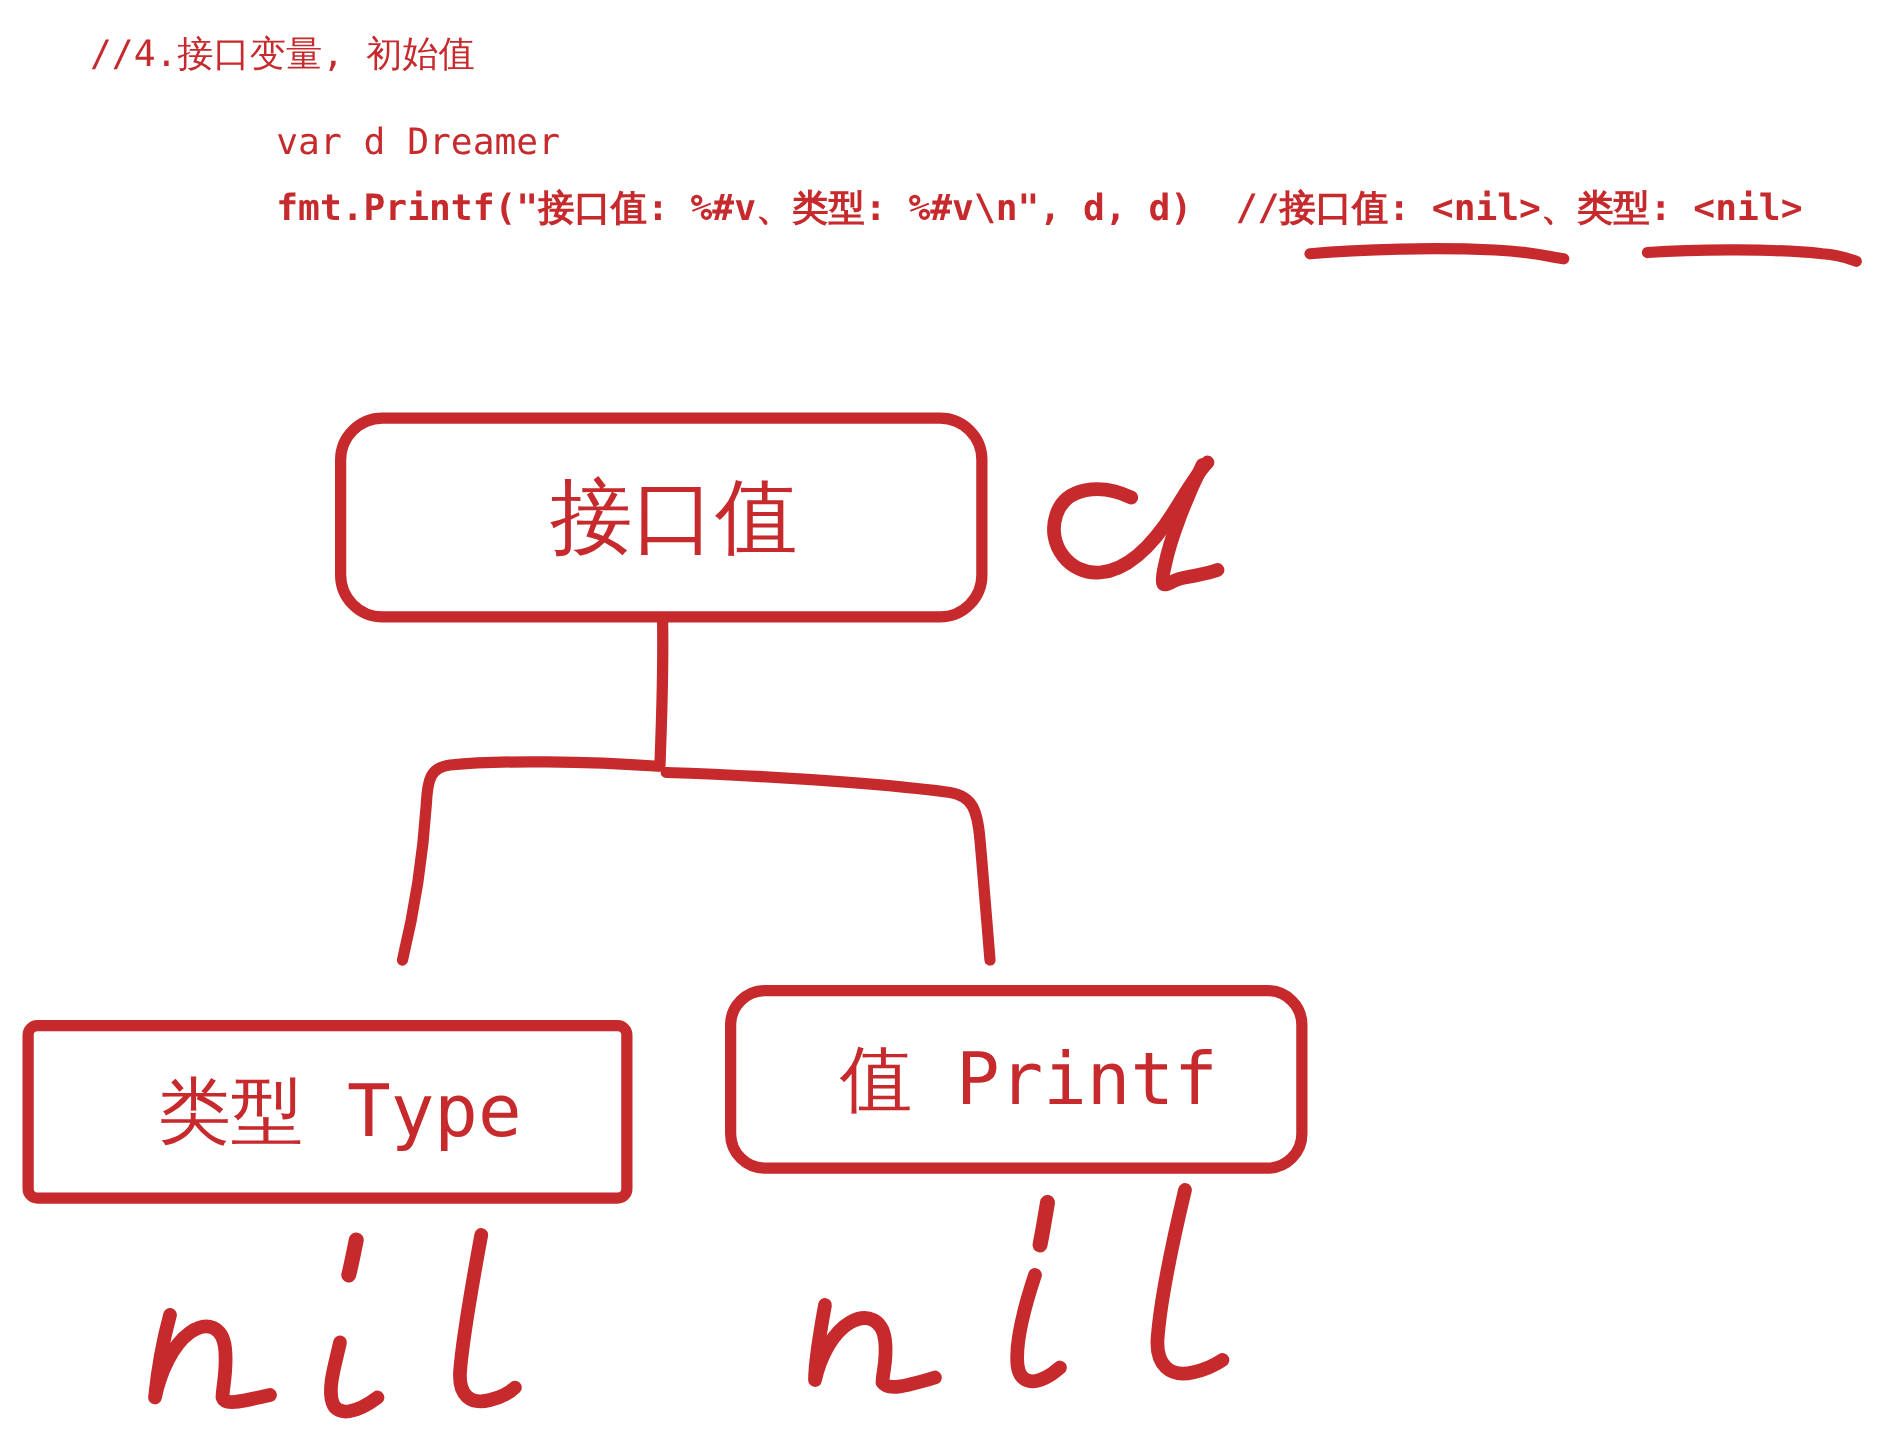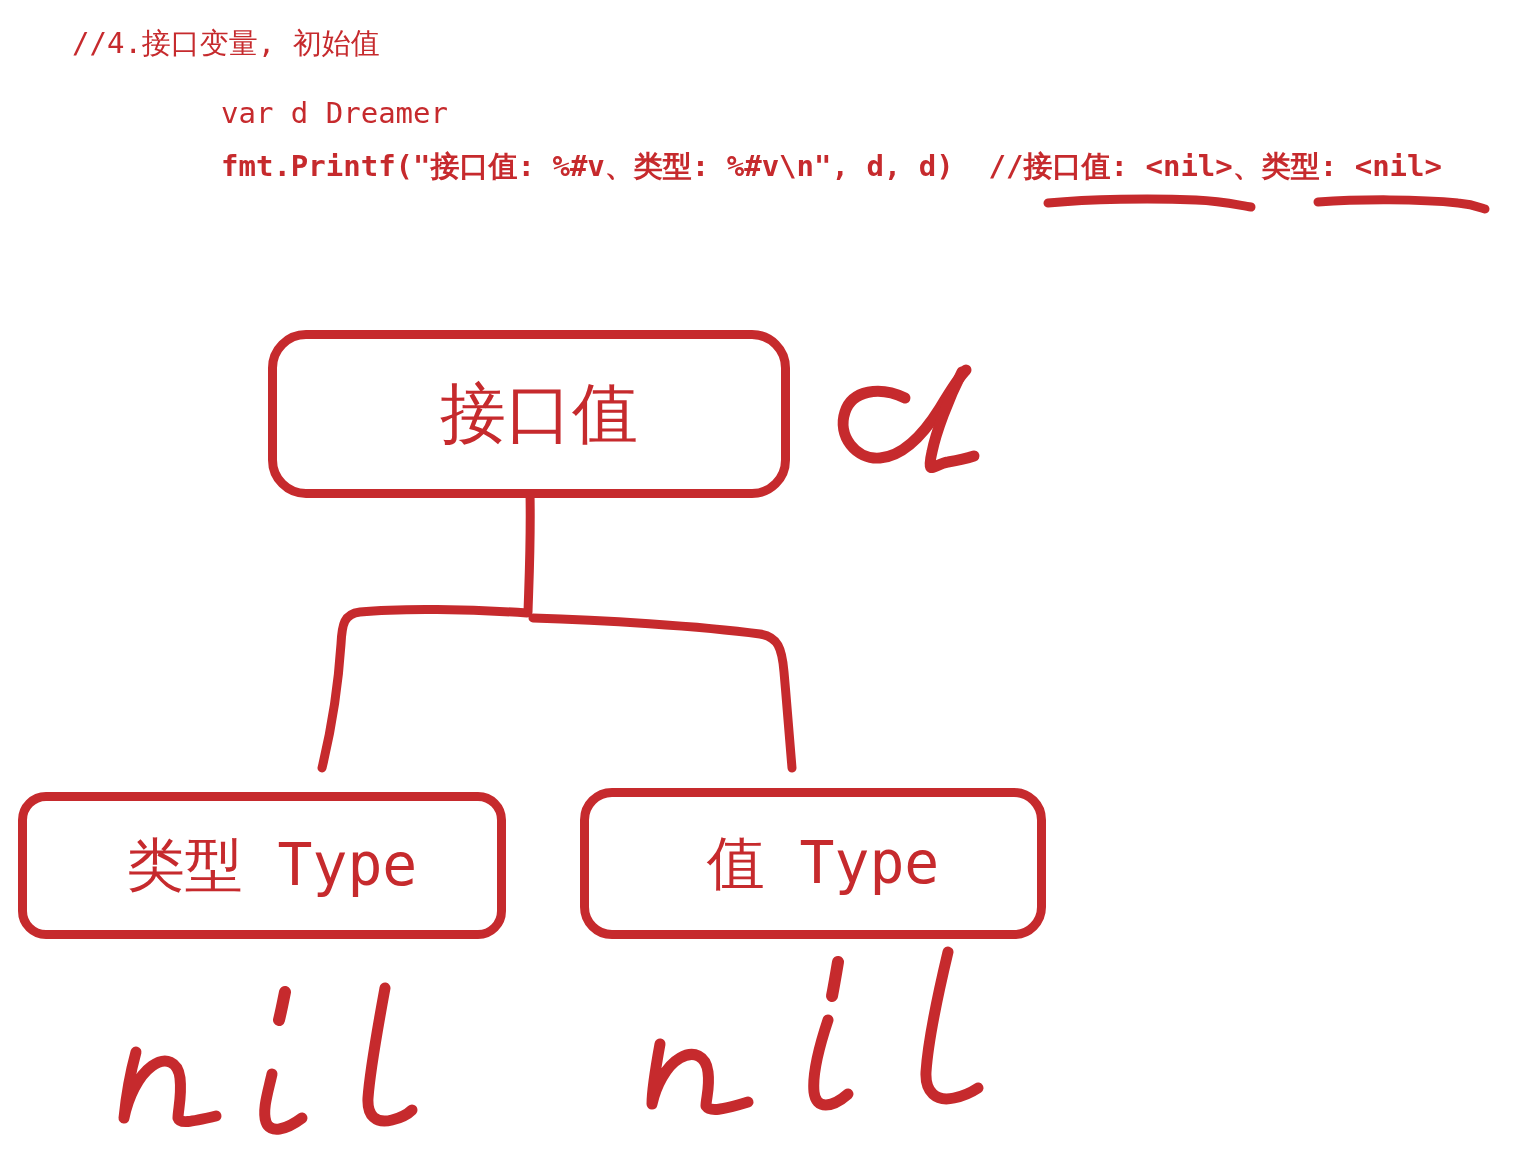--- a/index.html
+++ b/index.html
@@ -74,24 +74,24 @@
     left: 268px;
     top: 330px;
     width: 522px;
     height: 168px;
     border-radius: 38px;
   }
   #box-interface-value .node-label { font-size: 66px; }
 
   #box-type {
     left: 18px;
-    top: 792px;
+    top: 816px;
     width: 488px;
     height: 147px;
-    border-radius: 28px;
+    border-radius: 12px;
   }
   #box-type .node-label { font-size: 58px; }
 
   #box-value {
     left: 580px;
     top: 788px;
     width: 466px;
     height: 151px;
     border-radius: 32px;
   }
@@ -139,21 +139,21 @@
 
   <div class="node-box" id="box-interface-value">
     <span class="node-label">接口值</span>
   </div>
 
   <div class="node-box" id="box-type">
     <span class="node-label">类型 Type</span>
   </div>
 
   <div class="node-box" id="box-value">
-    <span class="node-label">值 Type</span>
+    <span class="node-label">值 Printf</span>
   </div>
 
   <svg class="hand-layer" viewBox="0 0 1522 1154">
 
     <g>
       <path class="hand-stroke" d="M905,398 C880,386 852,390 845,412 C837,436 856,460 880,458 C905,456 925,432 940,408 C952,388 960,376 966,370" stroke-width="11"></path>
       <path class="hand-stroke" d="M962,372 C948,400 936,432 932,452 C926,478 934,464 948,462 C960,460 968,458 974,456" stroke-width="11"></path>
     </g>
 
     <g>

